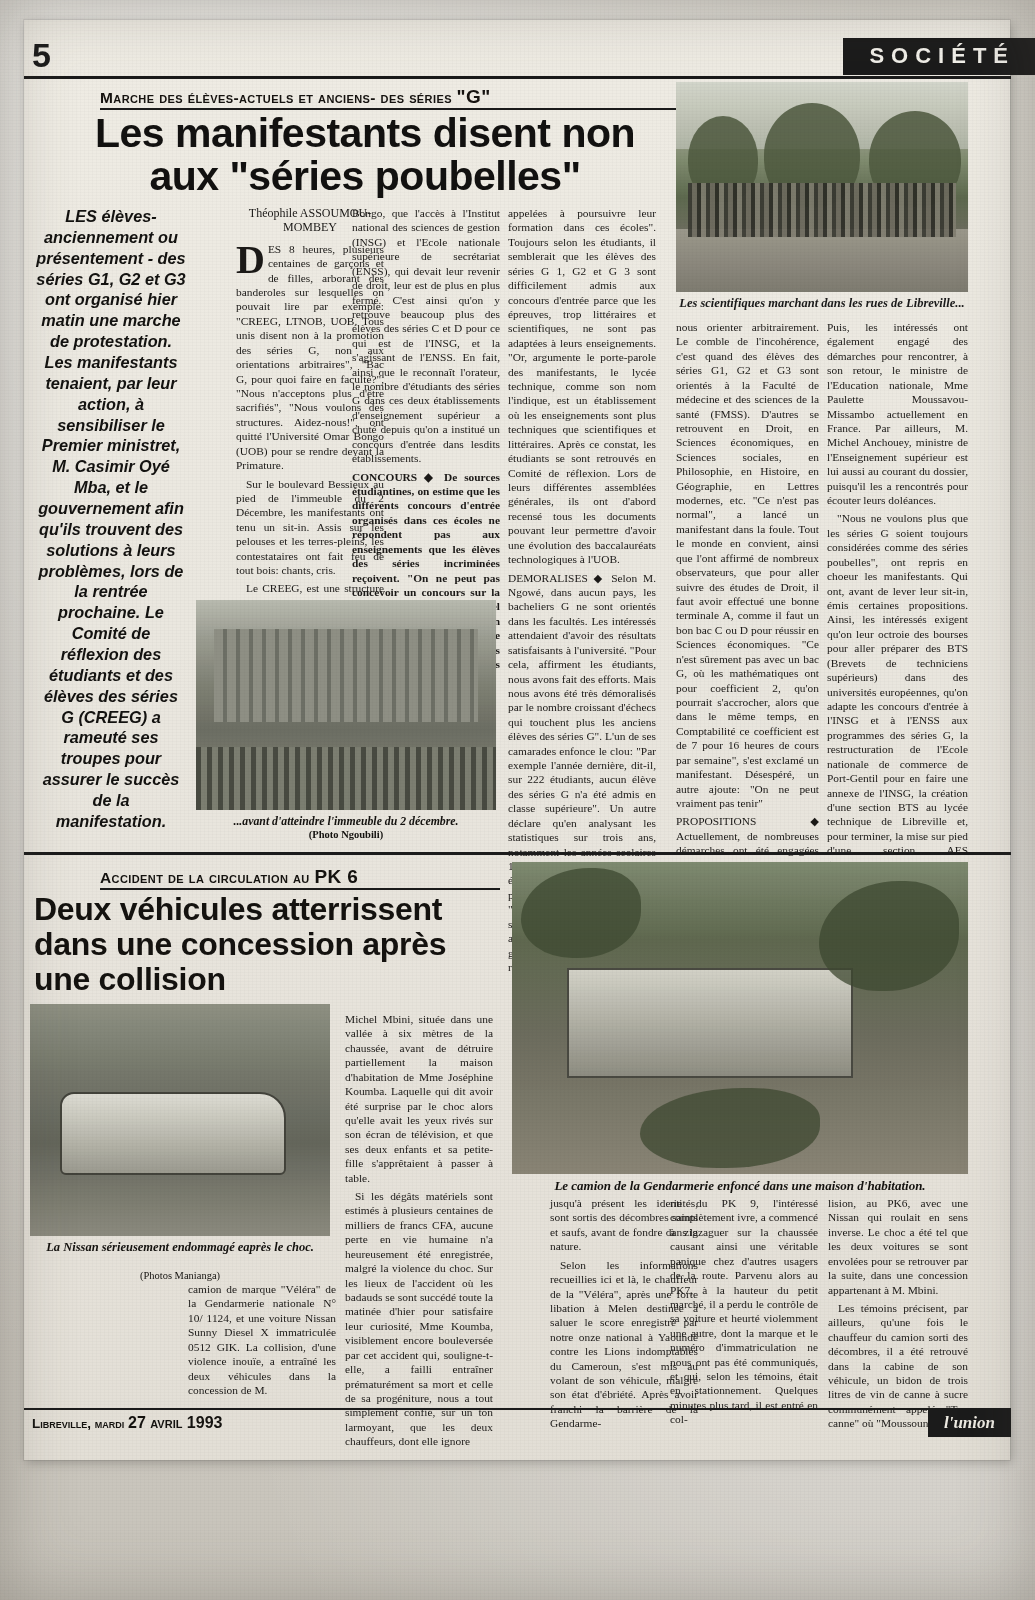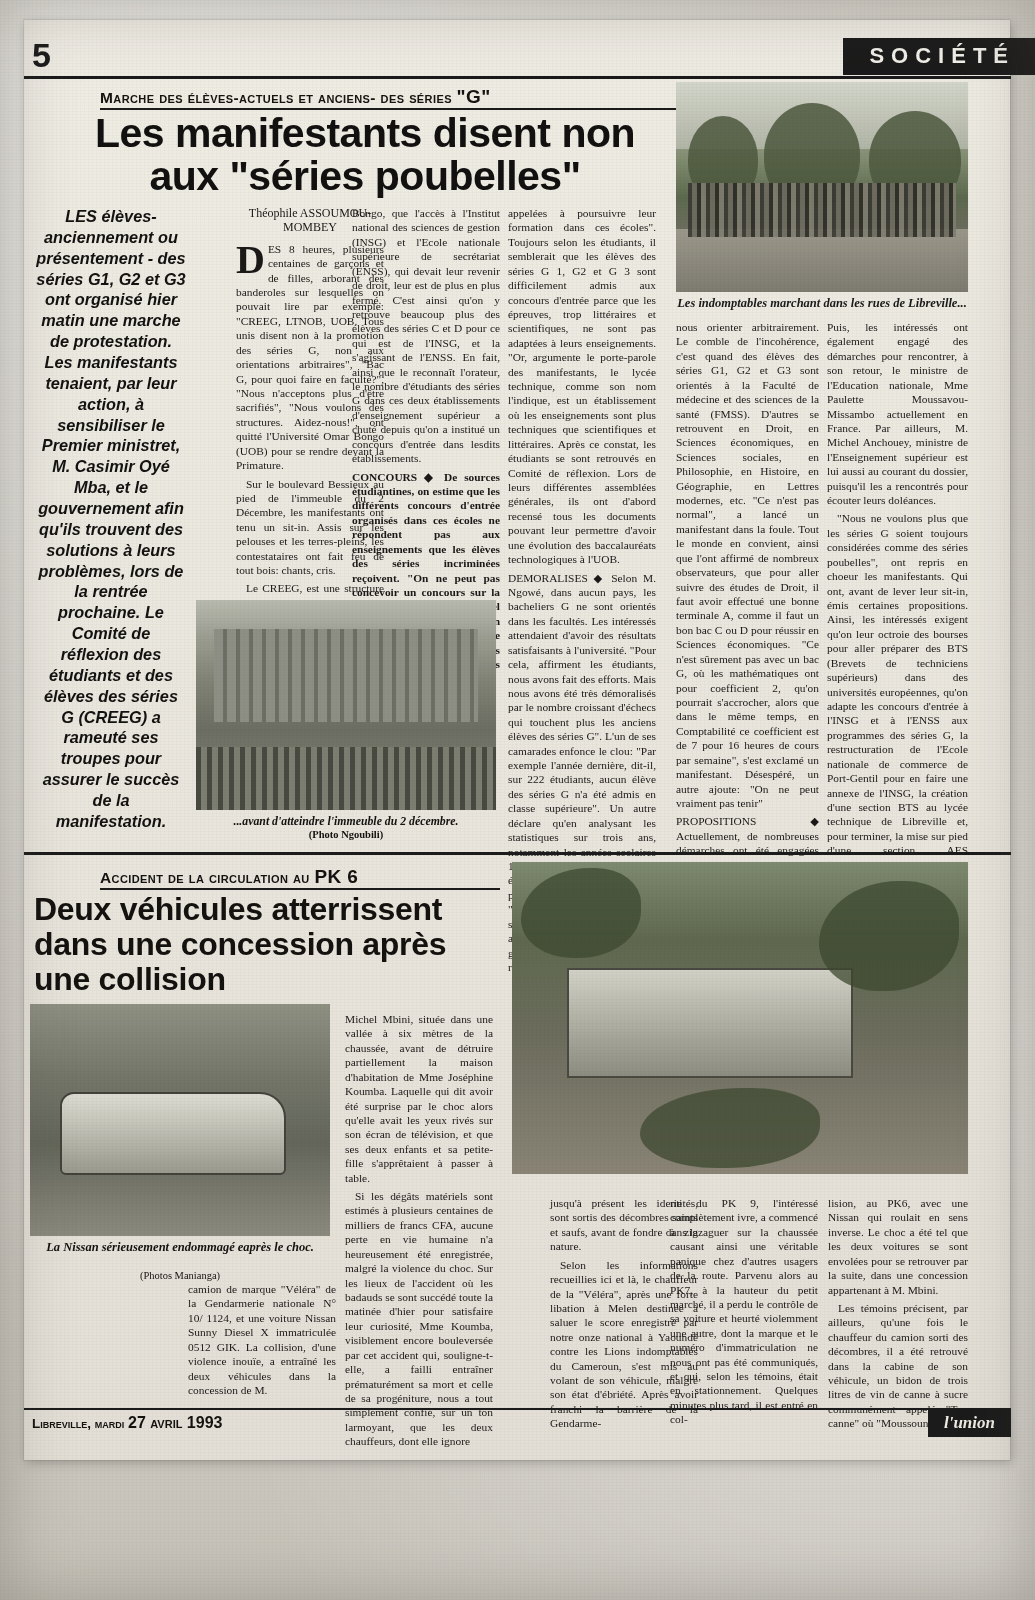--- a/index.html
+++ b/index.html
@@ -231,21 +231,21 @@
   <div class="headline">Les manifestants disent non aux "séries poubelles"</div>
 
   <div class="photo ph-top">
     <div class="sky"></div>
     <div class="tree" style="left:4%;top:16%;width:70px;height:86px;"></div>
     <div class="tree" style="left:30%;top:10%;width:96px;height:104px;"></div>
     <div class="tree" style="left:66%;top:14%;width:92px;height:96px;"></div>
     <div class="road"></div>
     <div class="crowd"></div>
   </div>
-  <div class="cap-top">Les indomptables marchant dans les rues de Libreville...</div>
+  <div class="cap-top">Les scientifiques marchant dans les rues de Libreville...</div>
 
   <div class="standfirst">LES élèves-anciennement ou présentement - des séries G1, G2 et G3 ont organisé hier matin une marche de protestation. Les manifestants tenaient, par leur action, à sensibiliser le Premier ministret, M. Casimir Oyé Mba, et le gouvernement afin qu'ils trouvent des solutions à leurs problèmes, lors de la rentrée prochaine. Le Comité de réflexion des étudiants et des élèves des séries G (CREEG) a rameuté ses troupes pour assurer le succès de la manifestation.</div>
 
   <div class="col c1">
     <div class="byline">
       <div>Théophile ASSOUMOU-</div>
       <div>MOMBEY</div>
     </div>
     <p class="noind dropcap">DES 8 heures, plusieurs centaines de garçons et de filles, arborant des banderoles sur lesquelles on pouvait lire par exemple: "CREEG, LTNOB, UOB. Tous unis disent non à la promotion des séries G, non aux orientations arbitraires", "Bac G, pour quoi faire en faculté?", "Nous n'acceptons plus d'être sacrifiés", "Nous voulons des structures. Aidez-nous!", ont quitté l'Université Omar Bongo (UOB) pour se rendre devant la Primature.</p>
     <p>Sur le boulevard Bessieux au pied de l'immeuble du 2 Décembre, les manifestants ont tenu un sit-in. Assis sur les pelouses et les terres-pleins, les contestataires ont fait feu de tout bois: chants, cris.</p>
@@ -288,20 +288,21 @@
   </div>
   <div class="kicker2-rule"></div>
   <div class="headline2">Deux véhicules atterrissent dans une concession après une collision</div>
 
   <div class="photo ph-right2">
     <div class="truck"></div>
     <div class="leaf" style="left:2%;top:2%;width:120px;height:90px;"></div>
     <div class="leaf" style="right:2%;top:6%;width:140px;height:110px;"></div>
     <div class="leaf" style="left:28%;bottom:2%;width:180px;height:80px;"></div>
   </div>
+  <div class="cap-r2">Le camion de la Gendarmerie enfoncé dans une maison d'habitation.</div>
 
   <div class="photo ph-left2">
     <div class="car"></div>
   </div>
   <div class="cap-l2">
     <span>La Nissan sérieusement endommagé eaprès le choc.</span>
     <span class="credit">(Photos Manianga)</span>
   </div>
 
   <div class="col b2">

